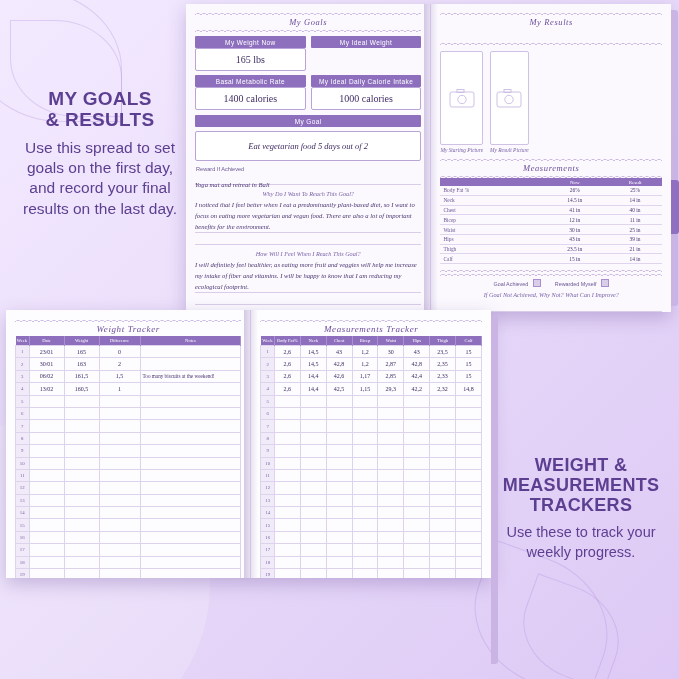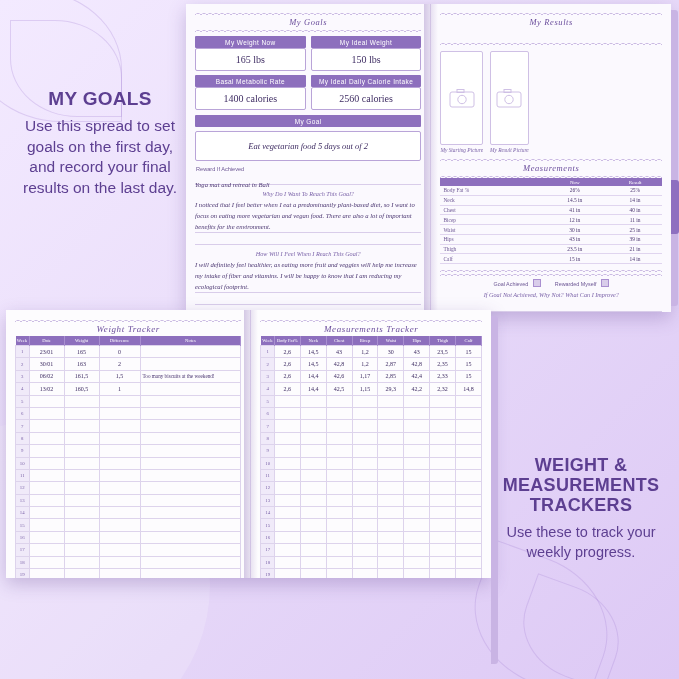--- a/index.html
+++ b/index.html
@@ -115,20 +115,21 @@
 
 <div class="bg-leaf" style="left:-30px;top:-10px;width:150px;height:130px;"></div>
 <div class="bg-leaf" style="left:10px;top:20px;width:110px;height:95px;"></div>
 <div class="bg-leaf" style="left:470px;top:560px;width:140px;height:120px;transform:rotate(20deg);"></div>
 <div class="bg-leaf" style="left:520px;top:588px;width:100px;height:86px;transform:rotate(20deg);"></div>
 <div class="bg-blob" style="left:-120px;top:420px;width:330px;height:330px;"></div>
 
 <div class="promo" id="promo-goals">
   <div class="title">
     <div>MY GOALS</div>
+    <div>&amp; RESULTS</div>
   </div>
   <div class="body">Use this spread to set goals on the first day, and record your final results on the last day.</div>
 </div>
 
 <div class="promo" id="promo-trackers">
   <div class="title">
     <div>WEIGHT &amp;</div>
     <div>MEASUREMENTS</div>
     <div>TRACKERS</div>
   </div>
@@ -145,32 +146,31 @@
       <div class="hdr-script" style="margin:2px 0 1px;">My Goals</div>
       <div class="wave"></div>
 
       <div class="two-col">
         <div>
           <div class="hdr-bar">My Weight Now</div>
           <div class="val-box">165 lbs</div>
         </div>
         <div>
           <div class="hdr-bar">My Ideal Weight</div>
-          <div class="val-box">150 lbs</div>
         </div>
       </div>
 
       <div class="two-col">
         <div>
           <div class="hdr-bar">Basal Metabolic Rate</div>
           <div class="val-box">1400 calories</div>
         </div>
         <div>
           <div class="hdr-bar">My Ideal Daily Calorie Intake</div>
-          <div class="val-box">2560 calories</div>
+          <div class="val-box">1000 calories</div>
         </div>
       </div>
 
       <div class="hdr-bar" style="margin-top:5px;">My Goal</div>
       <div class="goal-box">Eat vegetarian food 5 days out of 2</div>
 
       <div class="mini-label">Reward If Achieved</div>
       <div class="ruled">
         <span class="hand" style="font-size:6.6px;">Yoga mat and retreat in Bali</span>
       </div>

